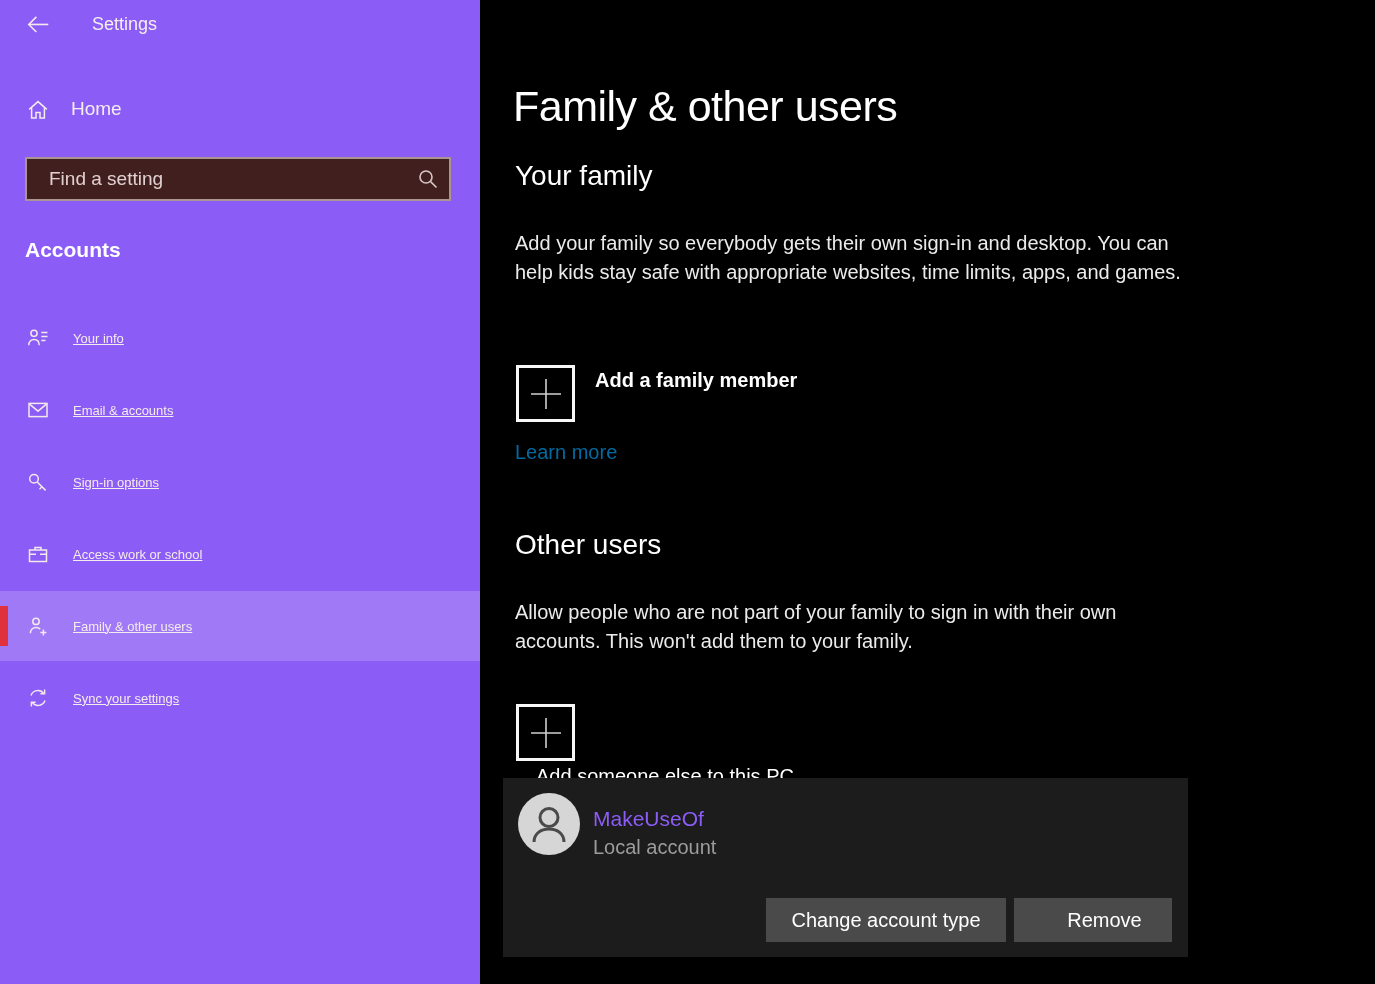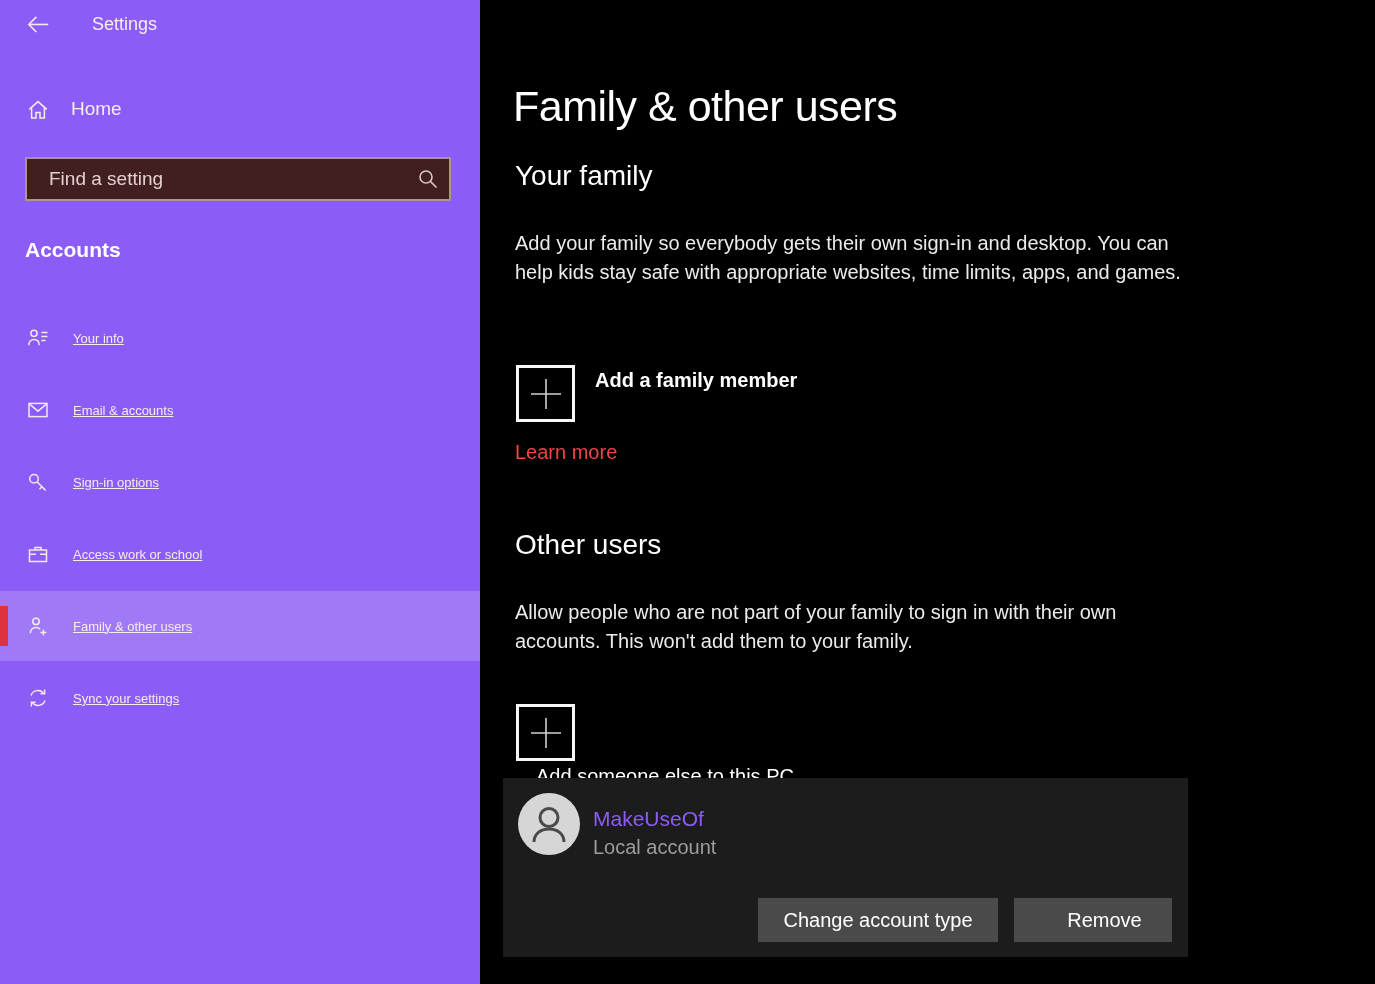--- a/index.html
+++ b/index.html
@@ -51,31 +51,31 @@
   .desc-2 { top:598px; width:655px; }
 
   .add-row { position:absolute; left:36px; display:flex; cursor:pointer; }
   .add-row-1 { top:365px;font-weight:bold; }
   .add-row-2 { top:704px;flex-direction:column; }
   .plus-square { width:53px; height:51px; border:3px solid #f7f7f7;
           display:flex; align-items:center; justify-content:center; }
   .add-label { margin-left:20px; padding-top:4px; font-size:20px; color:#fff; }
 
   .learn-more { position:absolute; left:35px; top:441px; font-size:20px;
-          color:#ef4444; cursor:pointer; }
+          color:#0369a1; cursor:pointer; }
 
   
   .user-card { position:absolute; left:23px; top:778px; width:685px; height:179px;
           background:#1c1c1c; cursor:pointer; }
   .avatar { position:absolute; left:15px; top:15px; width:62px; height:62px;
           border-radius:50%; background:#d6d6d6; display:flex;
           align-items:center; justify-content:center; }
   .acc-name { position:absolute; left:90px; top:29px; font-size:21px; color:#8b5cf6; }
   .acc-type { position:absolute; left:90px; top:58px; font-size:20px; color:#9c9c9c; }
-  .card-buttons { position:absolute; right:16px; bottom:15px; display:flex; gap:16px; }
+  .card-buttons { position:absolute; right:16px; bottom:15px; display:flex; gap:8px; }
   .card-btn { height:44px; background:#4a4a4a; border:none; color:#fff;
           font-size:20px; font-family:"Liberation Sans", sans-serif; cursor:pointer; }
   .btn-change { width:240px; }
   .btn-remove { width:135px;padding-left:23px; }
 
   svg { display:block; }
 </style>
 </head>
 <body>
 

